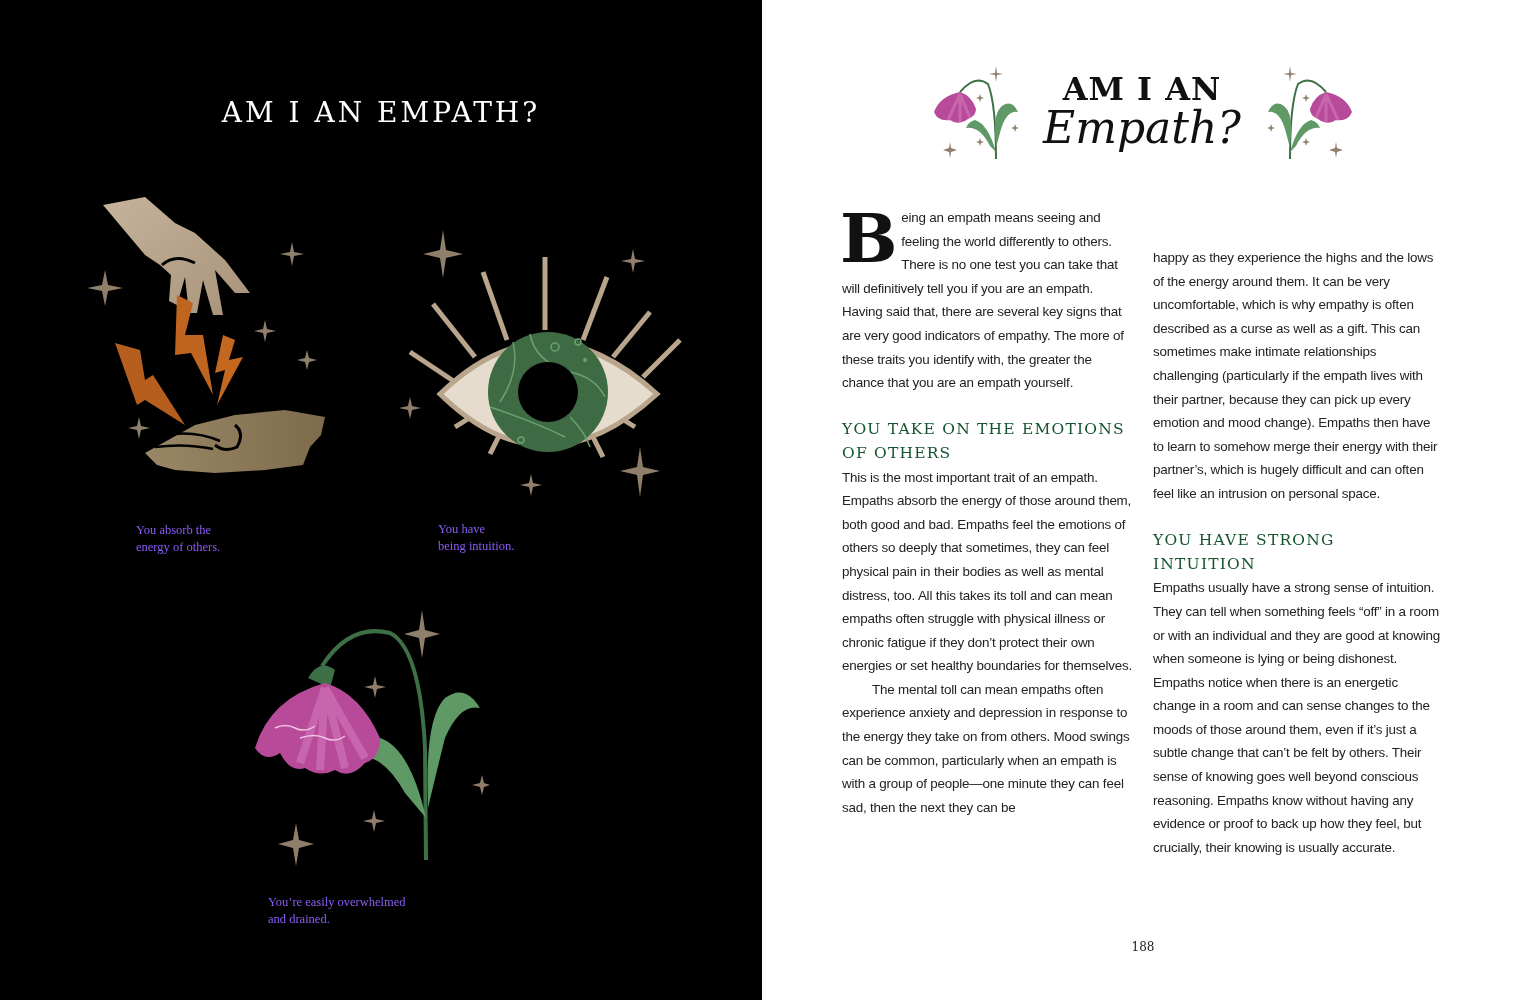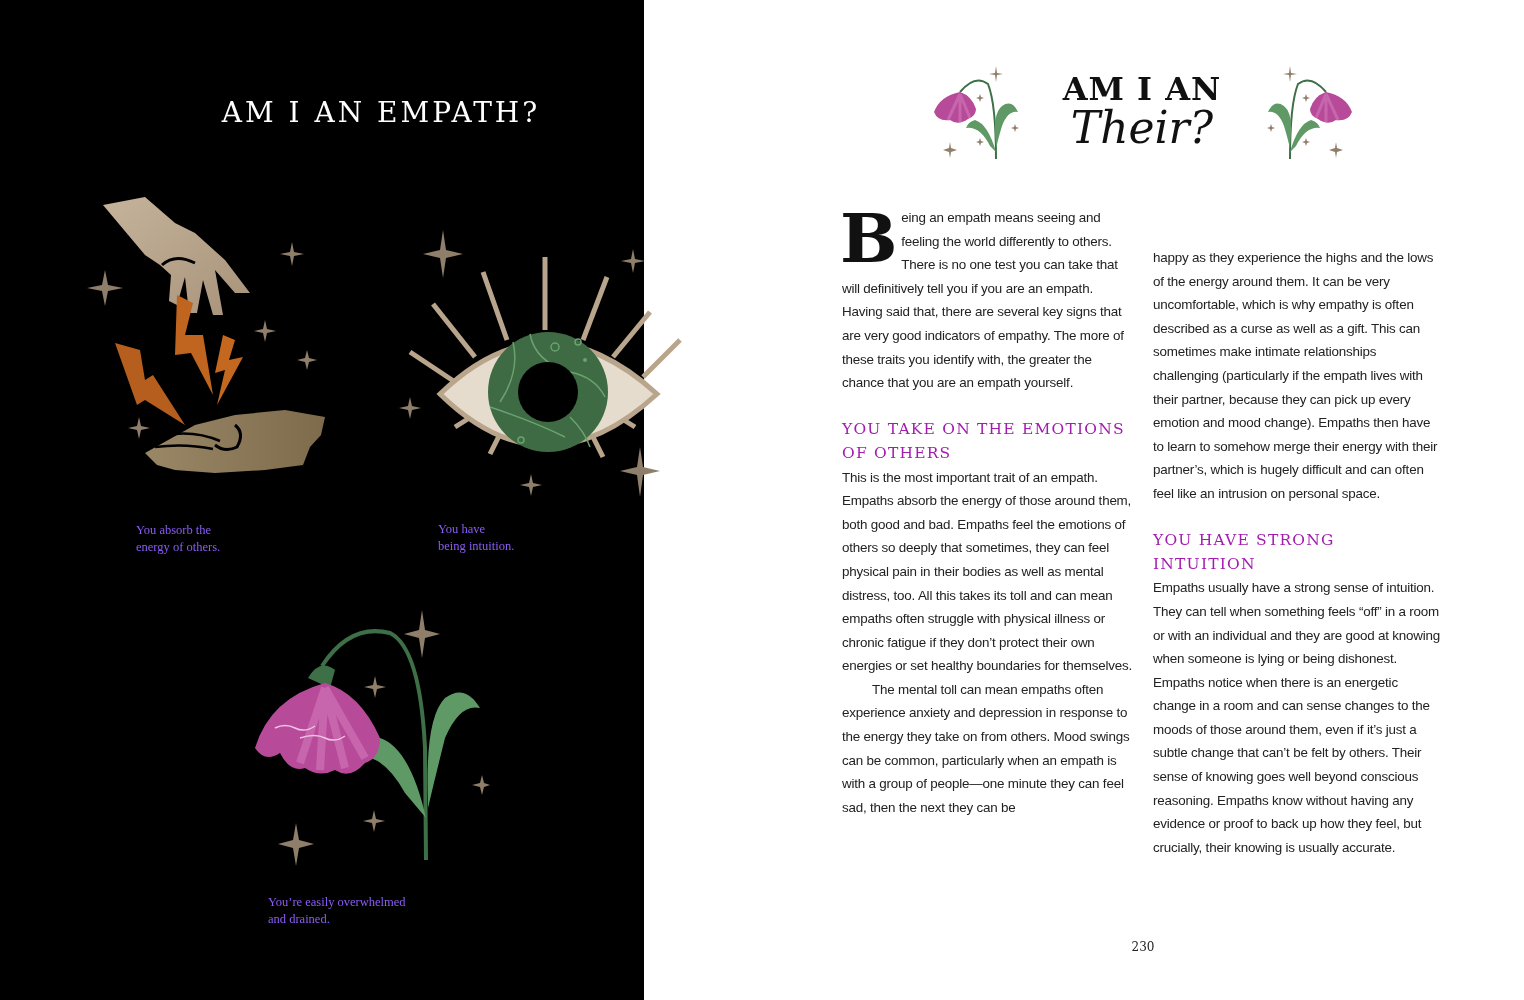--- a/index.html
+++ b/index.html
@@ -1,20 +1,20 @@
 <!DOCTYPE html>
 <html><head>
 <meta charset="utf-8">
 <style>
   * { box-sizing: border-box; margin: 0; padding: 0; }
   html, body { width: 1524px; height: 1000px; overflow: hidden; background: #fff; }
   body { position: relative; font-family: "Liberation Sans", sans-serif; }
 
   .page-left {
-    position: absolute; left: 0; top: 0; width: 644px; height: 1000px;
+    position: absolute; left: 0; top: 0; width: 762px; height: 1000px;
     background: #000;
   }
   .page-right {
     position: absolute; left: 762px; top: 0; width: 834px; height: 1000px;
     background: #fff;
   }
 
   .left-title {
     position: absolute; left: 0; width: 762px; top: 96px;
     text-align: center; color: #fff;
@@ -48,21 +48,21 @@
     font-family: "Liberation Sans", sans-serif; font-size: 13.4px; line-height: 23.6px;
     color: #222; letter-spacing: -0.2px;
   }
   .col-1 { left: 80px; }
   .col-2 { left: 391px; margin-top: 40px; }
   .col p { margin: 0; }
   .col p.indent { text-indent: 30px; }
   .col .spacer { height: 23.6px; }
   .col h3 {
     font-family: "DejaVu Serif", serif; font-weight: normal; font-size: 15.5px;
-    letter-spacing: 1.2px; line-height: 23.6px; color: #a21caf; text-transform: uppercase;
+    letter-spacing: 1.2px; line-height: 23.6px; color: #14532d; text-transform: uppercase;
   }
   .dropcap {
     float: left; font-family: "DejaVu Serif", serif; font-size: 68px; line-height: 60px;
     margin: 2px 4px 0 -2px; color: #111; font-weight: bold;
   }
 
   .page-number {
     position: absolute; left: 0; width: 762px; top: 940px; text-align: center;
     font-family: "DejaVu Serif", serif; font-size: 12px; color: #222;
   }
@@ -184,21 +184,21 @@
       <path d="M66 2 L67 9 L73 10 L67 11 L66 18 L65 11 L59 10 L65 9 Z"></path>
       <path d="M50 30 L51 33 L54 34 L51 35 L50 38 L49 35 L46 34 L49 33 Z"></path>
       <path d="M85 60 L86 63 L89 64 L86 65 L85 68 L84 65 L81 64 L84 63 Z"></path>
       <path d="M50 74 L51 77 L54 78 L51 79 L50 82 L49 79 L46 78 L49 77 Z"></path>
       <path d="M20 78 L21 84 L27 86 L21 88 L20 94 L19 88 L13 86 L19 84 Z"></path>
     </g>
   </svg>
 
   <div class="right-title">
     <span class="line1">AM I AN</span>
-    <span class="line2">Their?</span>
+    <span class="line2">Empath?</span>
   </div>
 
   <svg class="deco-flower" style="left:504px;top:64px;transform:scaleX(-1);" width="90" height="100" viewBox="0 0 90 100">
     <path d="M30 28 Q45 10 58 20 Q66 40 66 95" stroke="#3e7048" stroke-width="2" fill="none"></path>
     <path d="M66 80 Q62 50 72 42 Q82 35 88 48 Q78 46 72 62 Q68 75 66 85 Z" fill="#5f9a66"></path>
     <path d="M66 88 Q58 60 45 56 Q38 58 36 64 Q50 62 60 82 Z" fill="#5f9a66"></path>
     <path d="M30 28 Q10 32 4 48 Q8 58 20 56 Q28 62 38 55 Q46 52 46 45 Q42 32 30 28 Z" fill="#b84a9a"></path>
     <path d="M30 30 L18 56 M30 30 L30 58 M30 30 L40 54" stroke="#d17ab8" stroke-width="3" opacity="0.6"></path>
     <g fill="#8f7f6a">
       <path d="M66 2 L67 9 L73 10 L67 11 L66 18 L65 11 L59 10 L65 9 Z"></path>
@@ -217,14 +217,14 @@
     <p class="indent">The mental toll can mean empaths often experience anxiety and depression in response to the energy they take on from others. Mood swings can be common, particularly when an empath is with a group of people—one minute they can feel sad, then the next they can be</p>
   </div>
 
   <div class="col col-2">
     <p>happy as they experience the highs and the lows of the energy around them. It can be very uncomfortable, which is why empathy is often described as a curse as well as a gift. This can sometimes make intimate relationships challenging (particularly if the empath lives with their partner, because they can pick up every emotion and mood change). Empaths then have to learn to somehow merge their energy with their partner’s, which is hugely difficult and can often feel like an intrusion on personal space.</p>
     <div class="spacer"></div>
     <h3>You have strong intuition</h3>
     <p>Empaths usually have a strong sense of intuition. They can tell when something feels “off” in a room or with an individual and they are good at knowing when someone is lying or being dishonest. Empaths notice when there is an energetic change in a room and can sense changes to the moods of those around them, even if it’s just a subtle change that can’t be felt by others. Their sense of knowing goes well beyond conscious reasoning. Empaths know without having any evidence or proof to back up how they feel, but crucially, their knowing is usually accurate.</p>
   </div>
 
-  <div class="page-number">230</div>
+  <div class="page-number">188</div>
 </div>
 
 </body></html>

